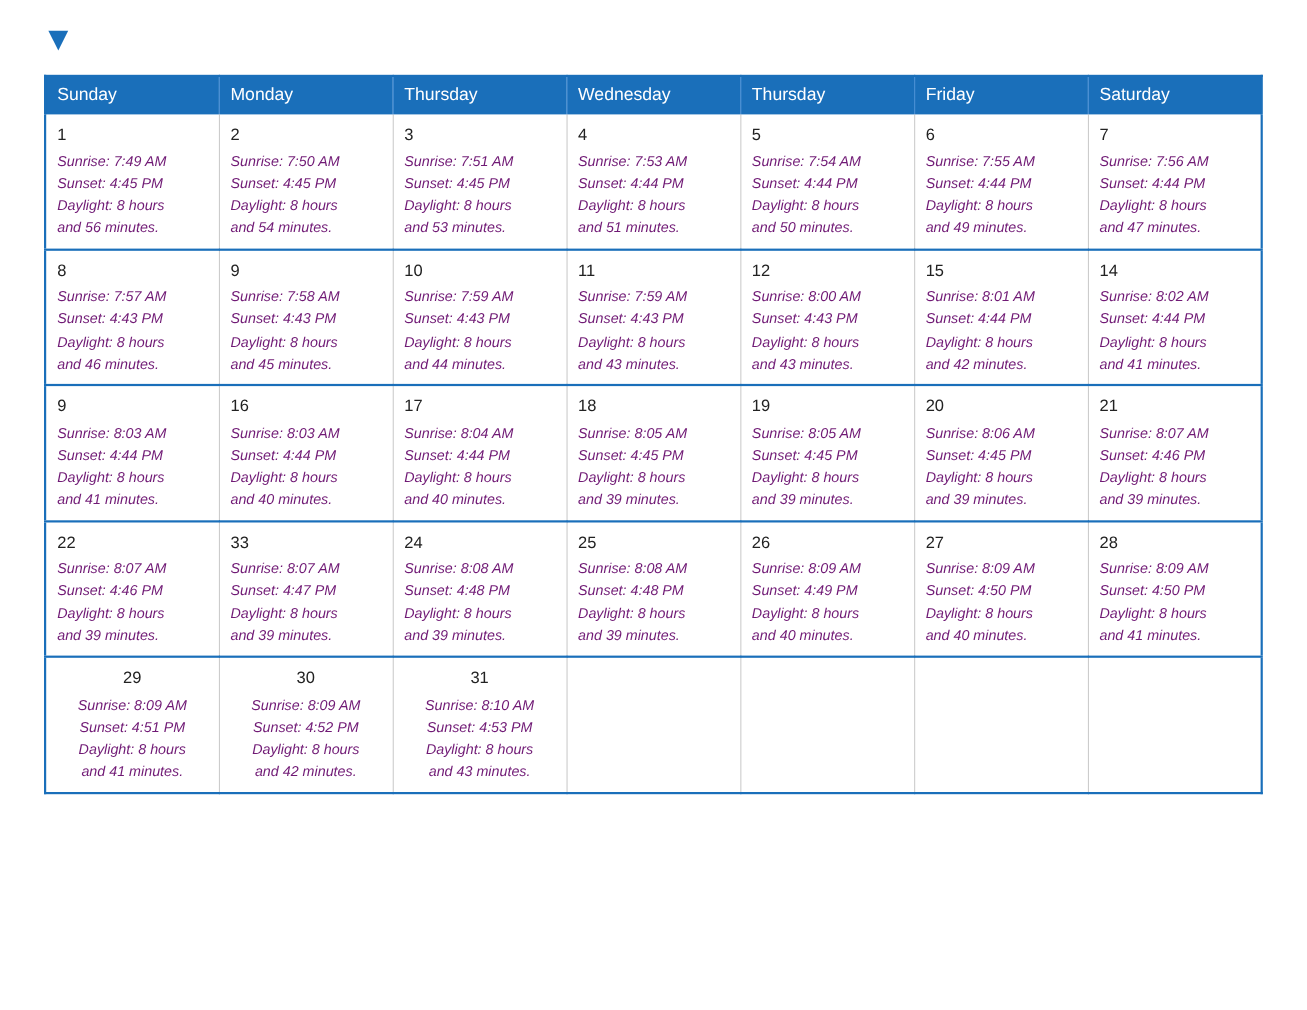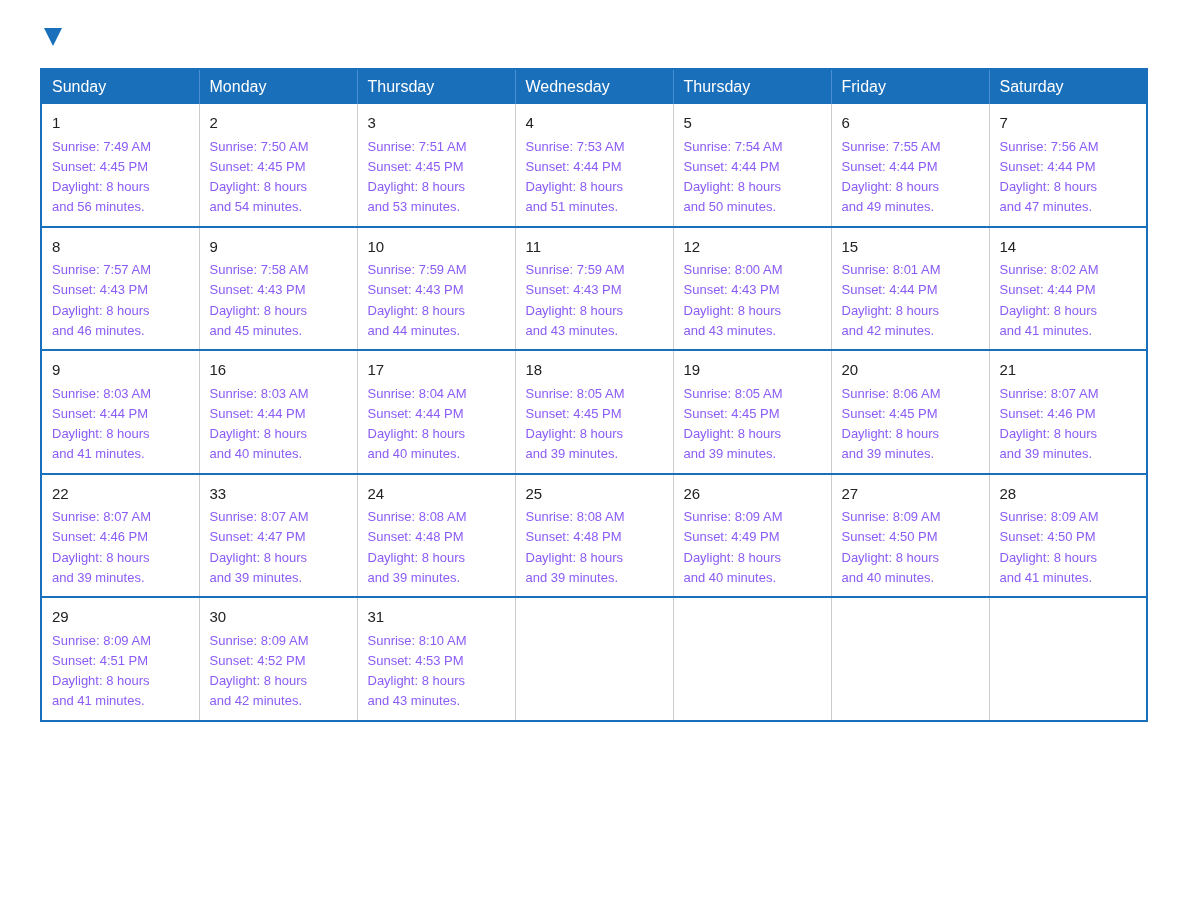--- a/index.html
+++ b/index.html
@@ -66,20 +66,21 @@
       border-right: 1px solid #4a8fd4;
     }
     thead th:last-child {
       border-right: none;
     }
     tbody tr {
       border-bottom: 2px solid #1a6fba;
     }
     tbody tr:last-child {
       border-bottom: none;
+      text-align: center;
     }
     tbody td {
       vertical-align: top;
       padding: 8px 10px;
       font-size: 13.5px;
       color: #222;
       border-right: 1px solid #ccc;
       width: 14.28%;
       min-height: 100px;
       line-height: 1.5;
@@ -88,22 +89,23 @@
       border-right: none;
     }
     .day-num {
       font-size: 15px;
       font-weight: normal;
       display: block;
       margin-bottom: 2px;
     }
     .day-info {
       font-size: 13px;
-      color: #8b5cf6;
+      color: #701a75;
       line-height: 1.55;
+      font-style: italic;
     }
     .empty-cell {
       background: #fff;
     }
   </style>
 </head>
 <body>
 
 <div class="header">
   <div class="logo-wrapper">

